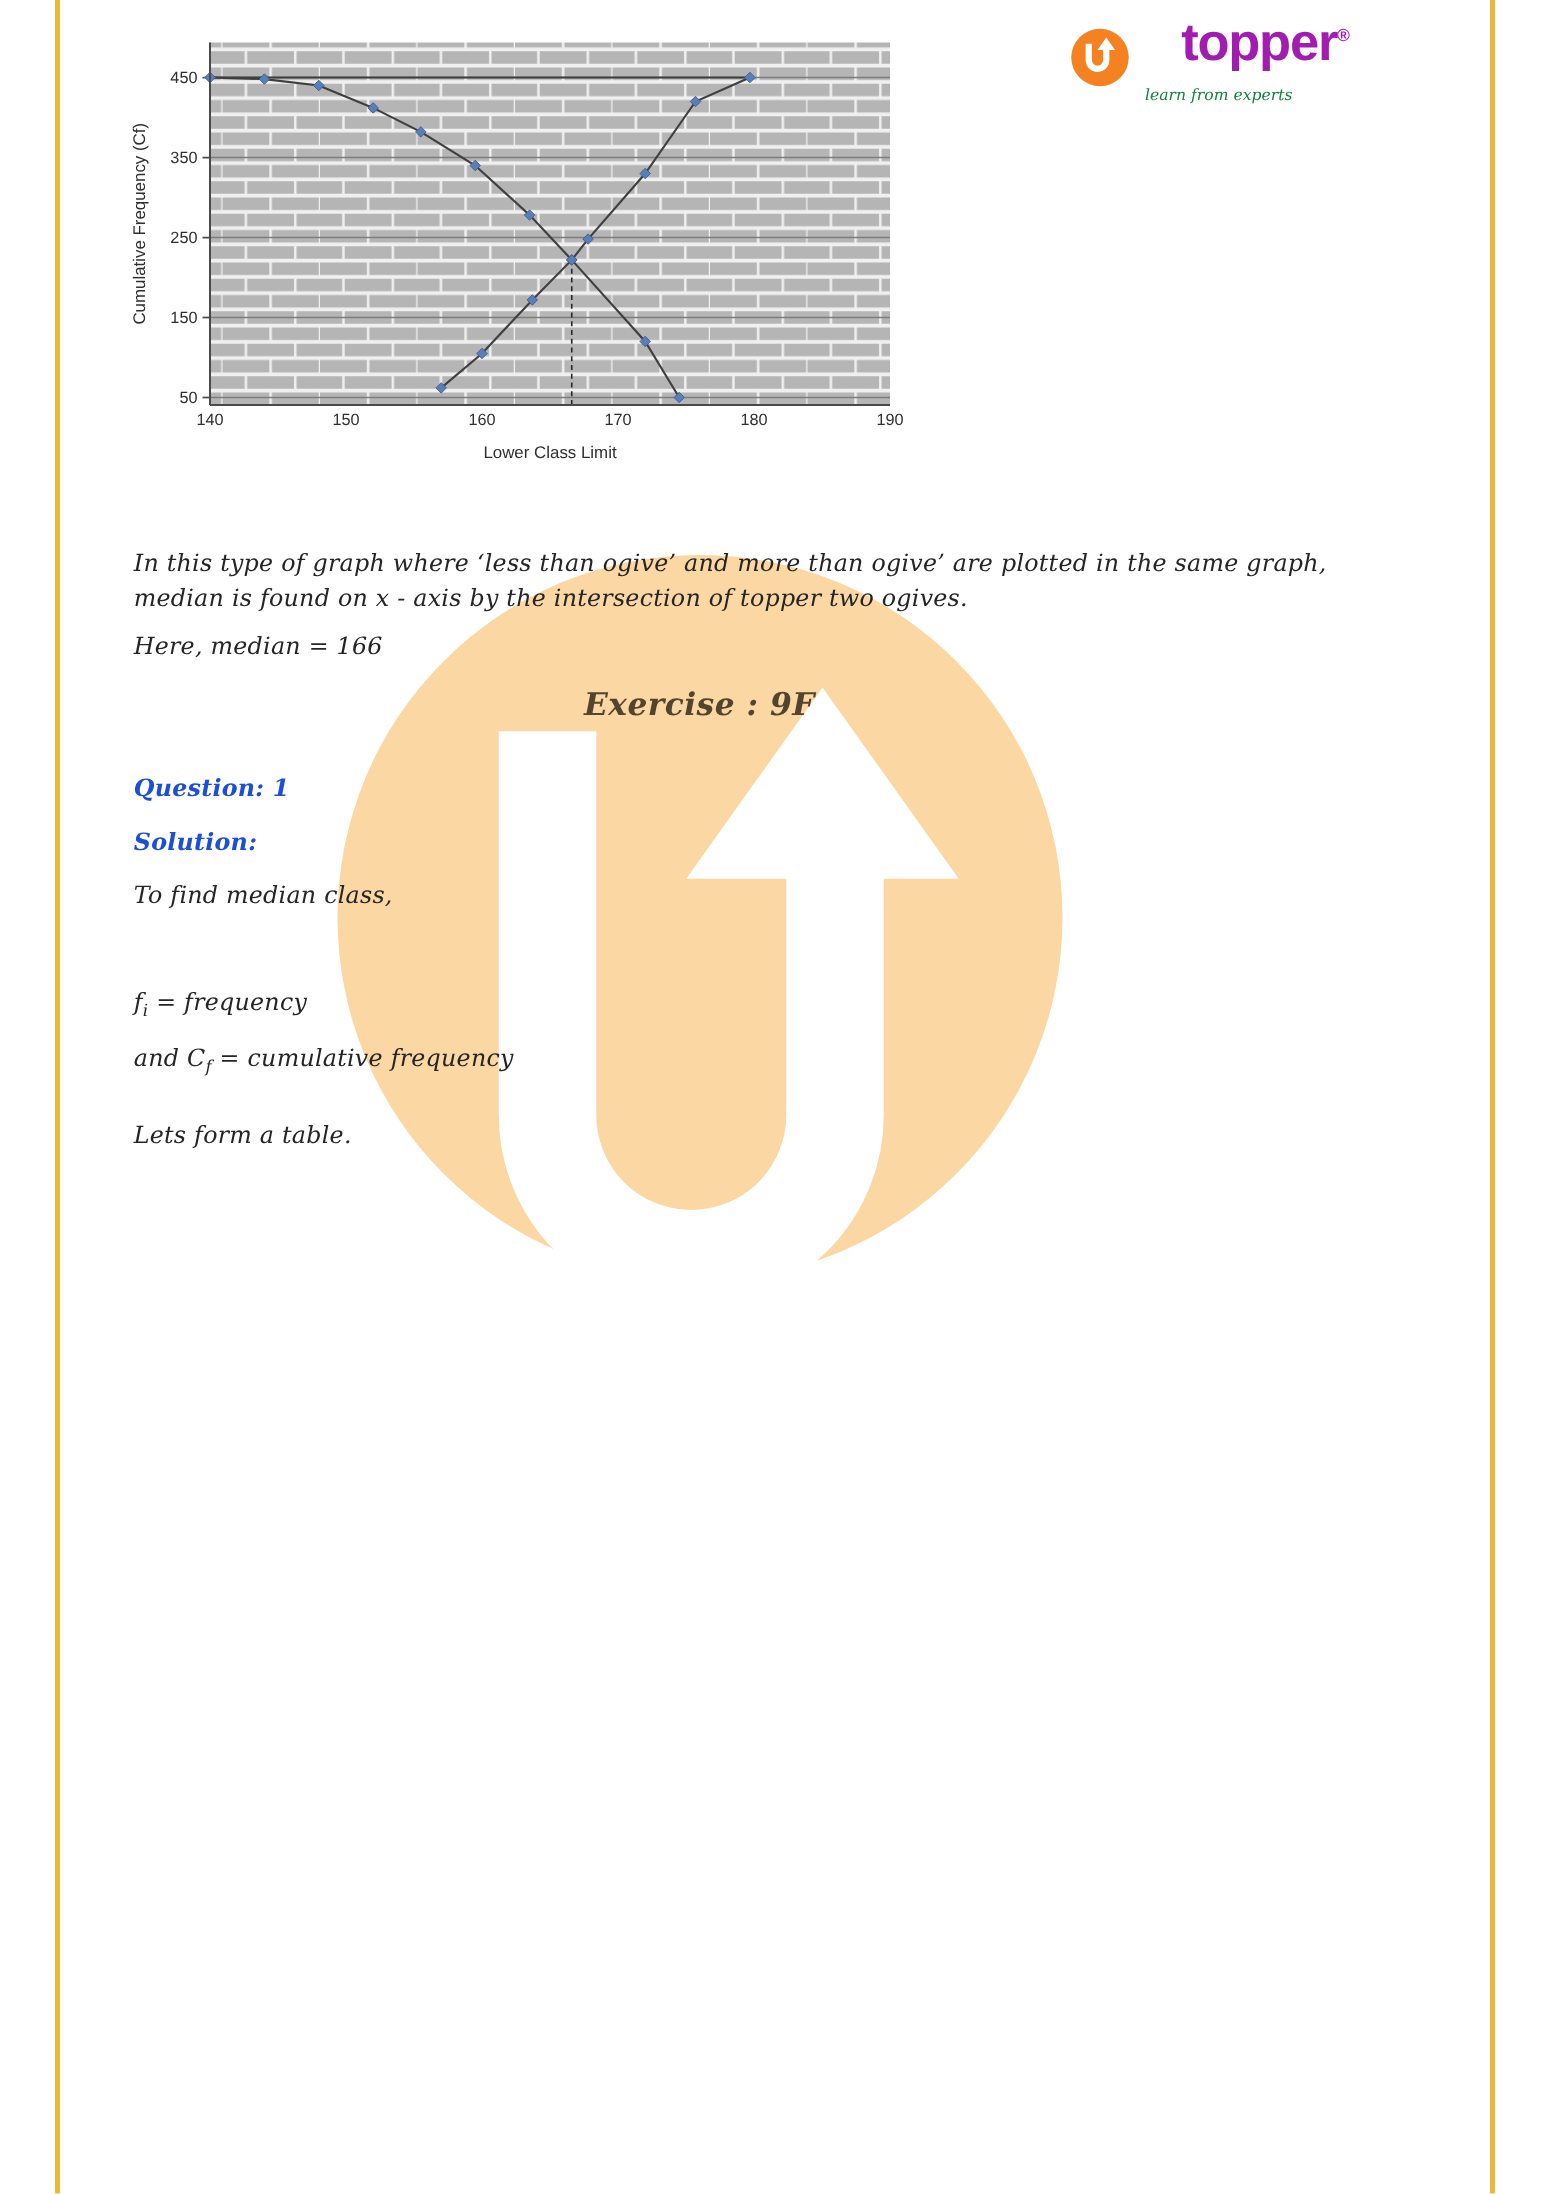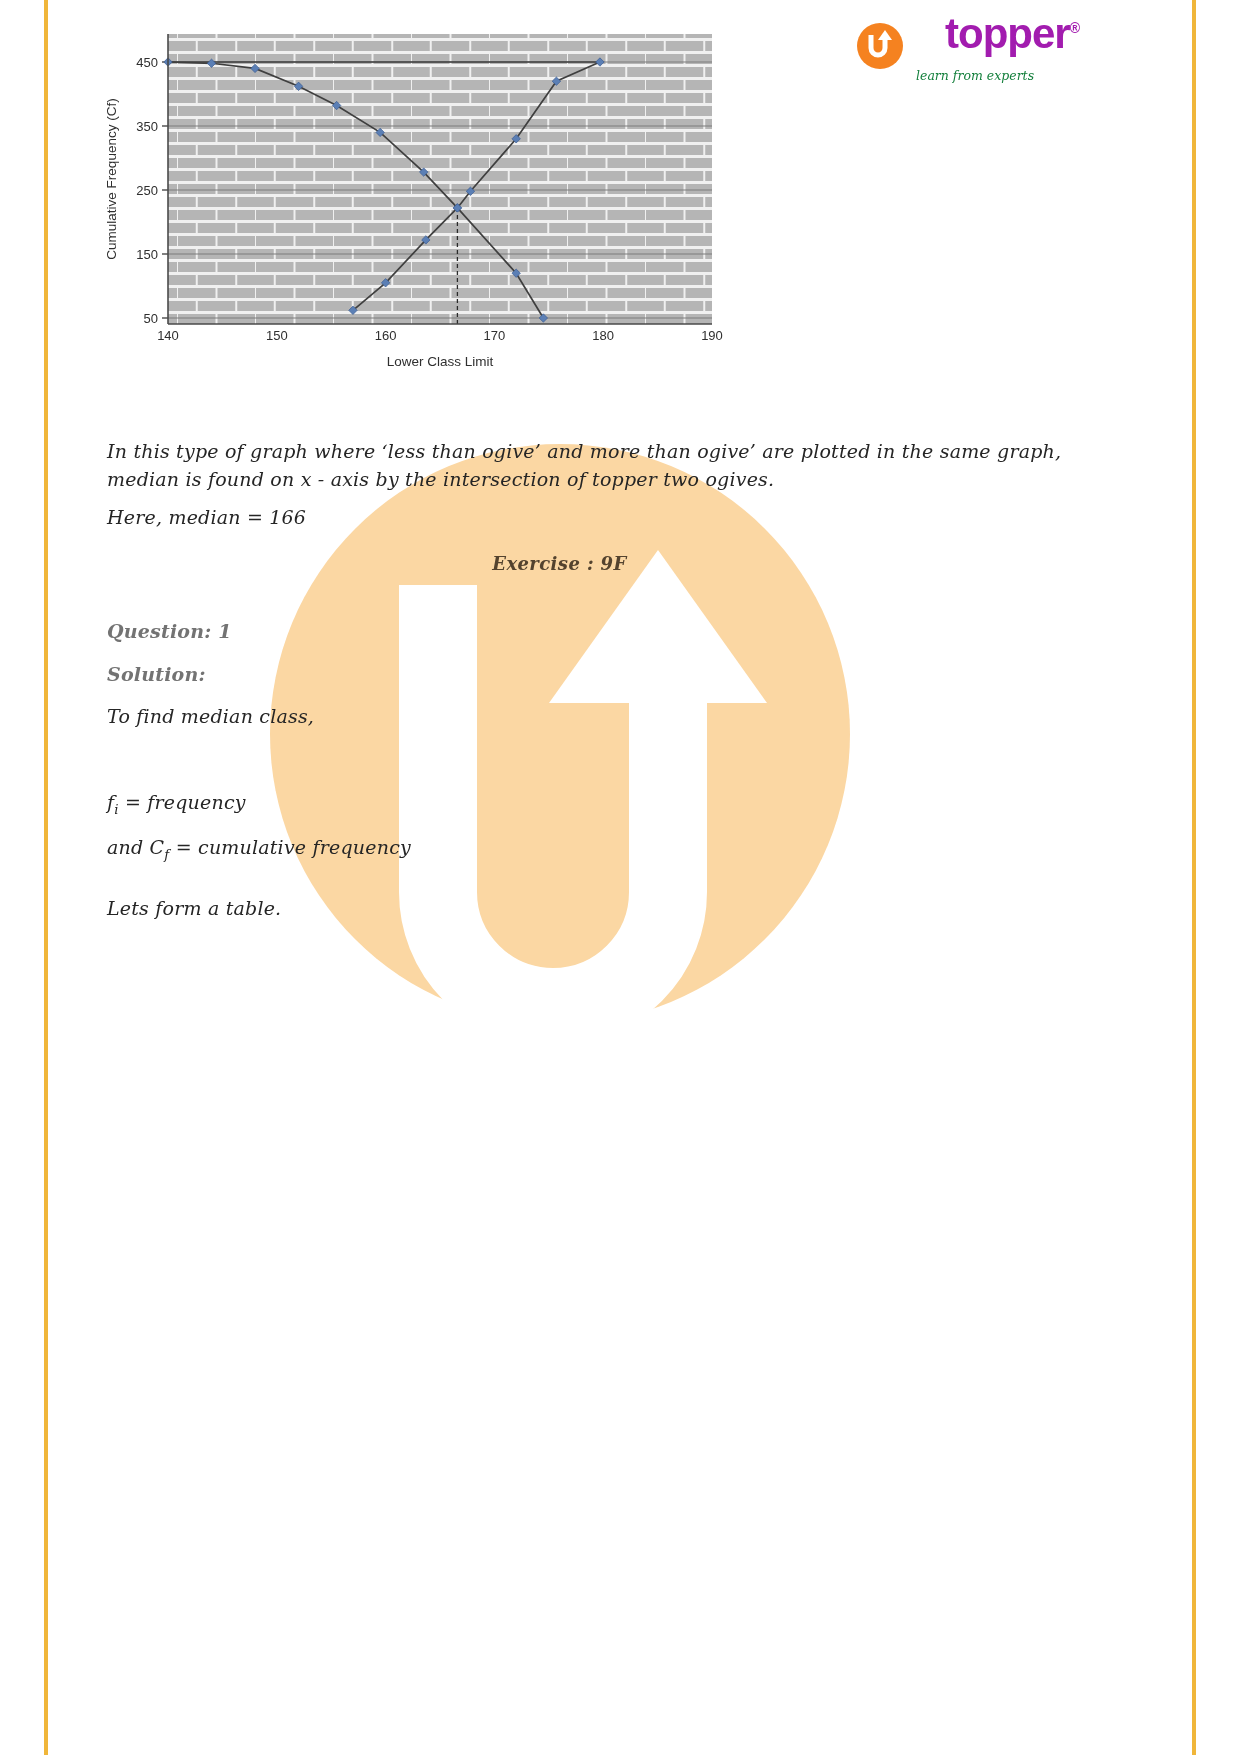--- a/index.html
+++ b/index.html
@@ -22,22 +22,22 @@
   .logo{position:absolute;left:856px;top:16px;width:210px;height:72px;z-index:2;}
   .logo-mark{position:absolute;left:0;top:6px;}
   .logo-brand{position:absolute;left:54px;top:-6px;font:bold 42px "Liberation Sans",sans-serif;
               color:#a21caf;letter-spacing:-1px;margin-left:35px;}
   .logo-reg{font-size:14px;vertical-align:super;letter-spacing:0;}
   .logo-tagline{position:absolute;left:60px;top:52px;width:148px;text-align:left;
                 font:italic 12.5px "DejaVu Serif",serif;color:#15803d;}
 
   
   .txt{position:absolute;left:107px;z-index:1;font-size:19px;letter-spacing:0.2px;line-height:28px;font-style:italic;}
-  .bold{font-weight:bold;color:#737373;}
-  .heading{width:905px;text-align:center;font-weight:bold;font-size:18px;color:#54432e;letter-spacing:0.4px;}
+  .bold{font-weight:bold;color:#1d4ed8;}
+  .heading{width:905px;text-align:center;font-weight:bold;font-size:25px;color:#54432e;letter-spacing:0.4px;}
   sub{font-size:0.7em;line-height:0;}
 </style>
 </head>
 <body>
 
 <div class="page">
 
   <div class="page-border border-left" style="background: rgb(240, 182, 58);"></div>
   <div class="page-border border-right" style="background: rgb(240, 182, 58);"></div>
 

